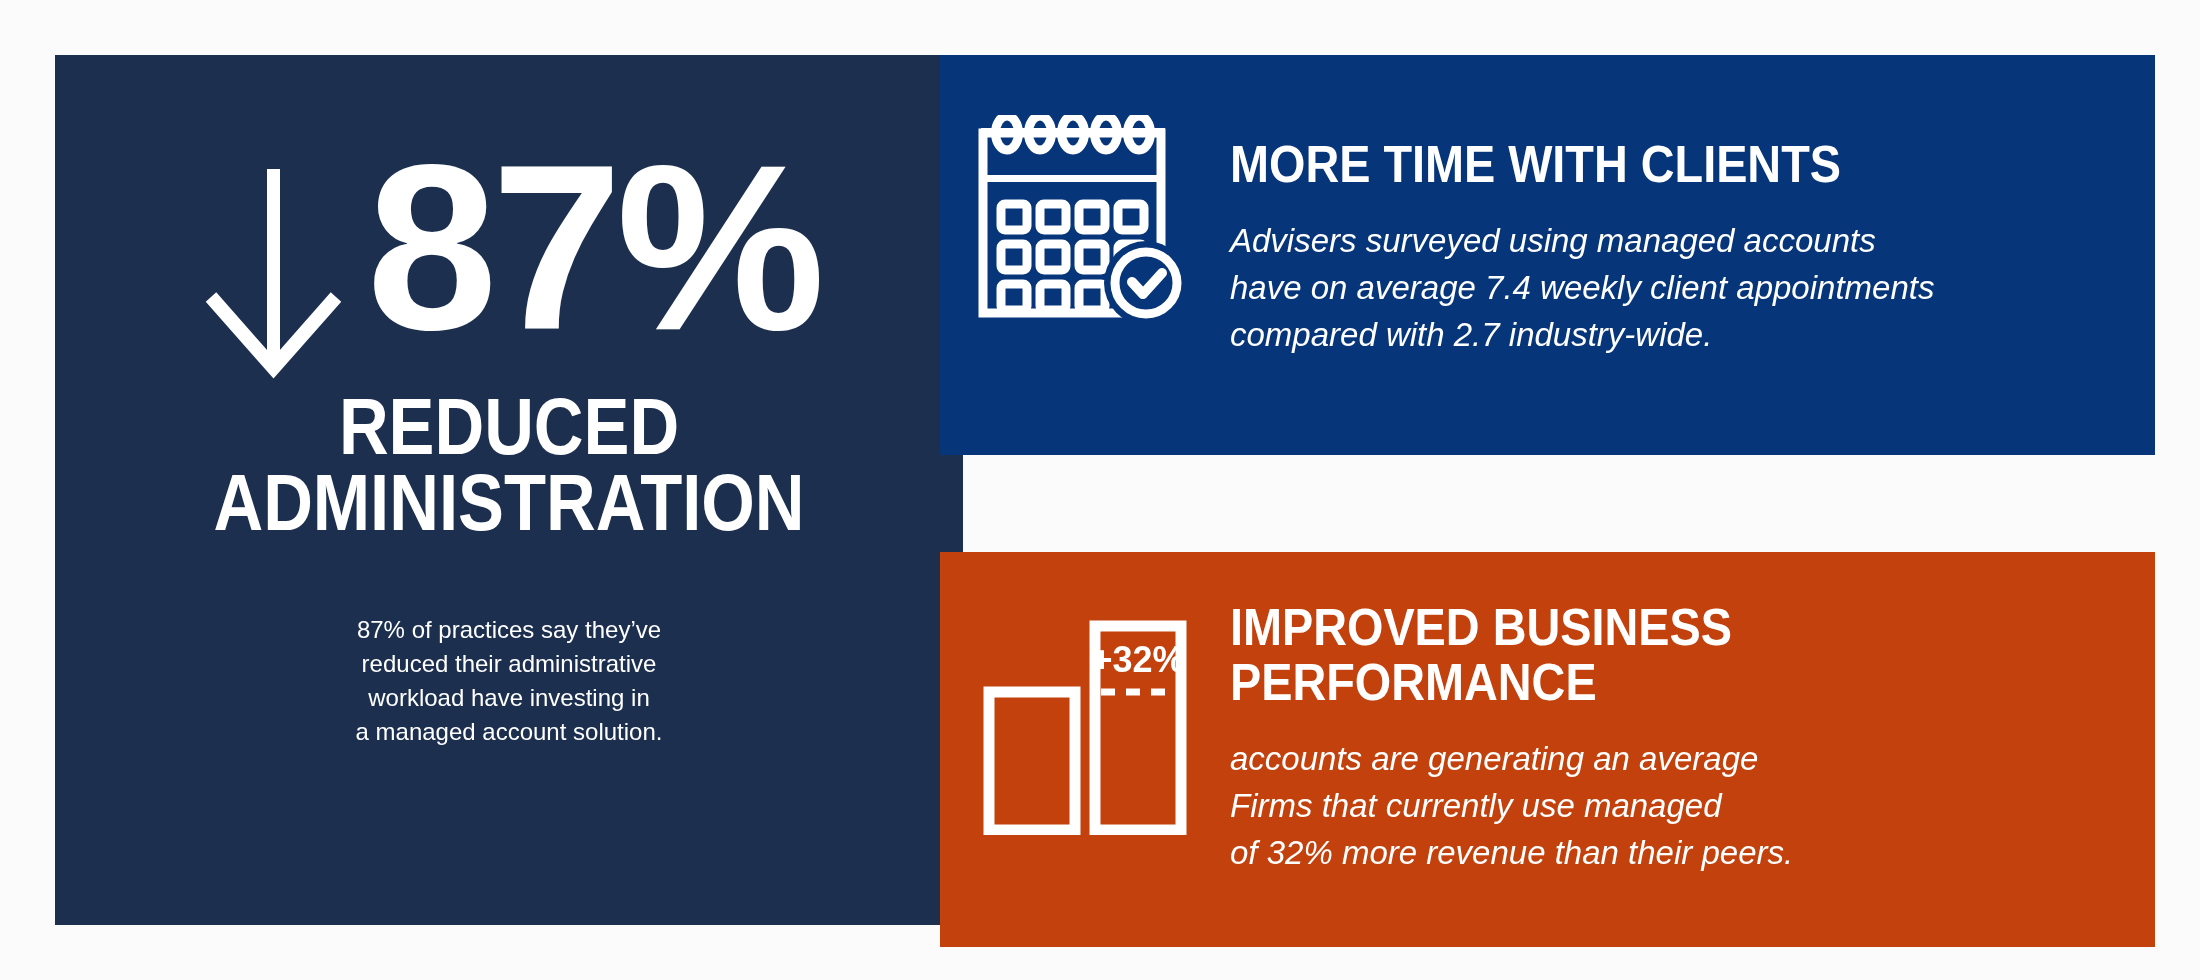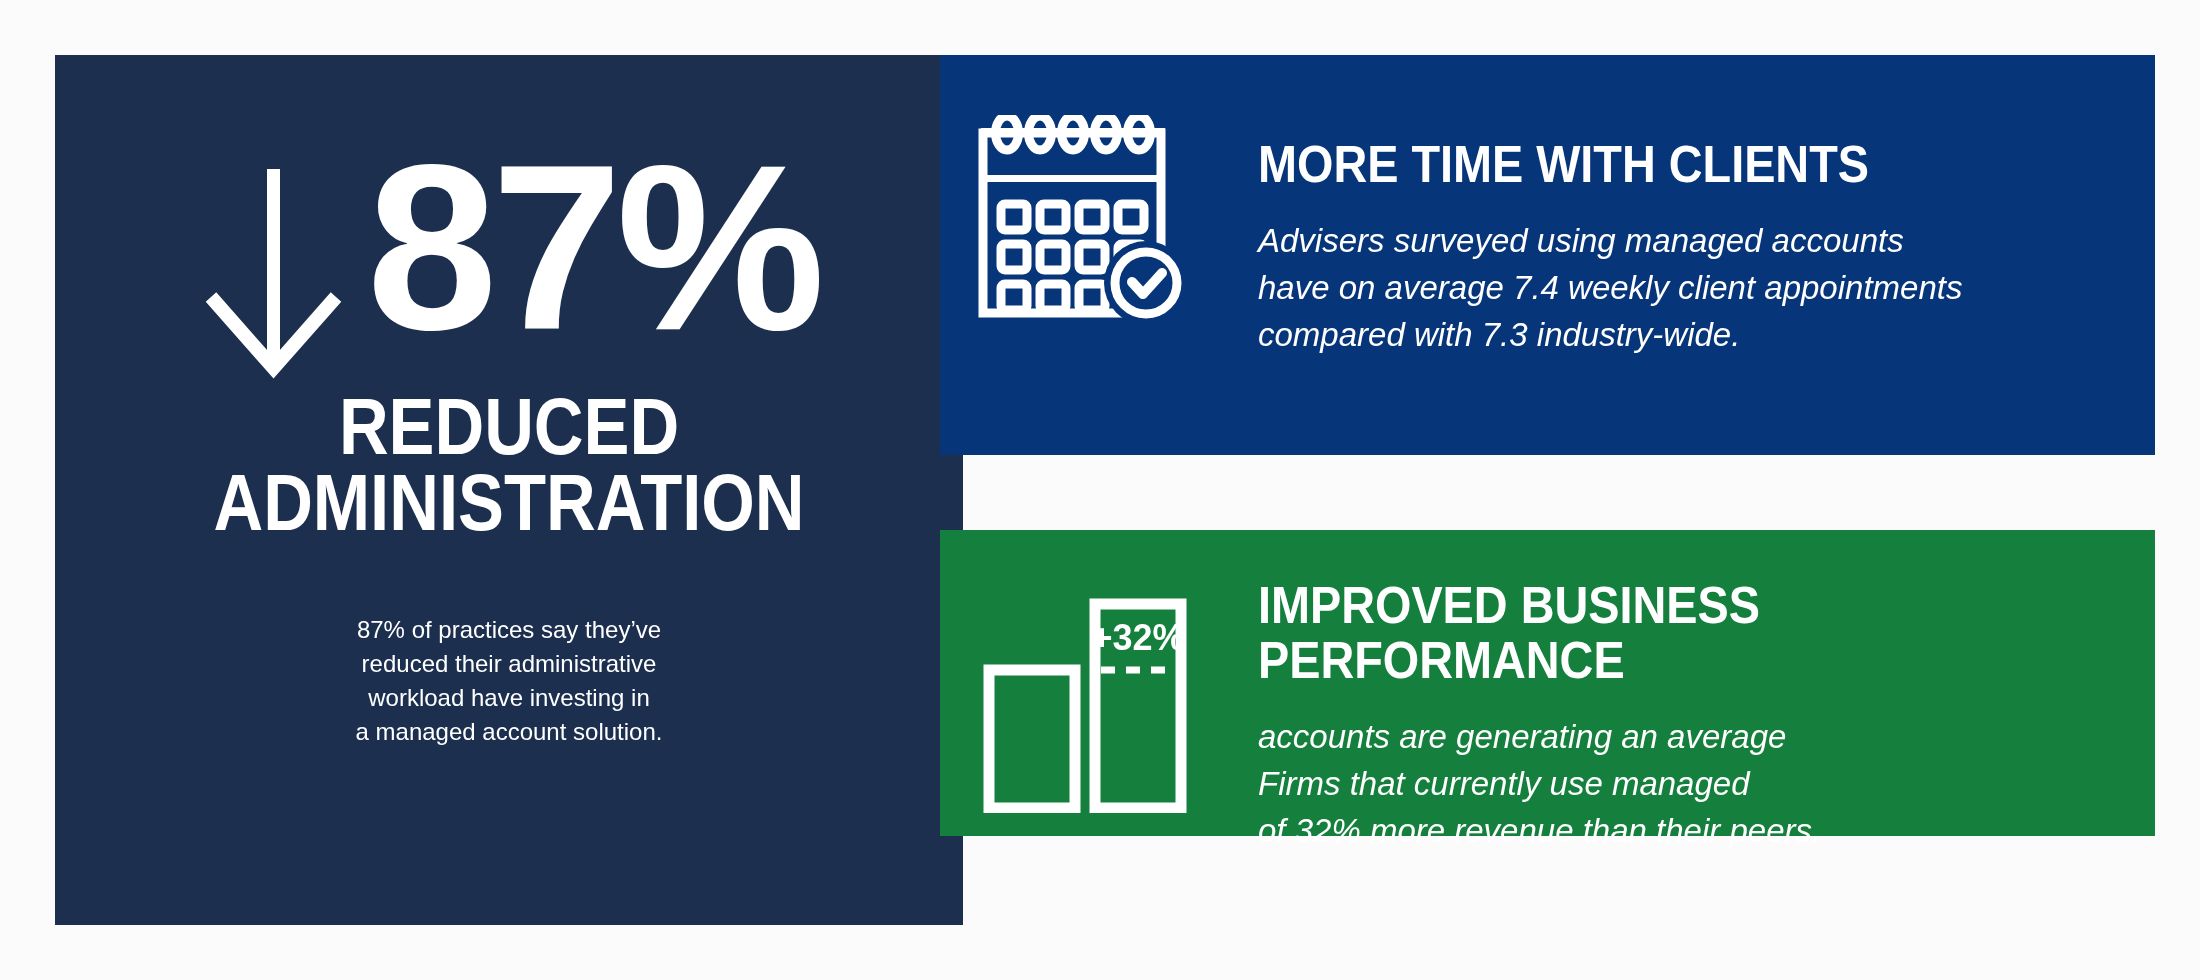--- a/index.html
+++ b/index.html
@@ -100,39 +100,38 @@
     box-sizing: border-box;
     display: flex;
     align-items: flex-start;
   }
   #card-clients {
     top: 55px;
     height: 400px;
     background: #06357a;
   }
   #card-performance {
-    top: 530px;
-    height: 306px;
-    background: #15803d;
+    top: 552px;
+    height: 395px;
+    background: #c2410c;
   }
 
   .card-icon-slot {
     flex: none;
     width: 290px;
     display: flex;
     justify-content: center;
     align-items: flex-start;
   }
   #card-clients .card-icon-slot { padding-top: 60px; }
   #card-performance .card-icon-slot { padding-top: 68px; }
 
   .card-text {
     flex: 1 1 auto;
     padding-right: 40px;
-    margin-left: 28px;
   }
   #card-clients .card-text { padding-top: 82px; }
   #card-performance .card-text { padding-top: 48px; }
 
   .card-title {
     color: #ffffff;
     font-family: "Liberation Sans", sans-serif;
     font-weight: 700;
     font-size: 52px;
     line-height: 1.06;
@@ -226,21 +225,21 @@
       </svg>
     </div>
 
     <div class="card-text">
       <h2 class="card-title">
         <span class="line">MORE TIME WITH CLIENTS</span>
       </h2>
       <p class="card-body">
         <span class="line">Advisers surveyed using managed accounts</span>
         <span class="line">have on average 7.4 weekly client appointments</span>
-        <span class="line">compared with 7.3 industry-wide.</span>
+        <span class="line">compared with 2.7 industry-wide.</span>
       </p>
     </div>
 
   </section>
 
   <section class="feature-card" id="card-performance">
 
     <div class="card-icon-slot">
       <svg class="barchart-icon" viewBox="0 0 205 215" aria-hidden="true">
 

